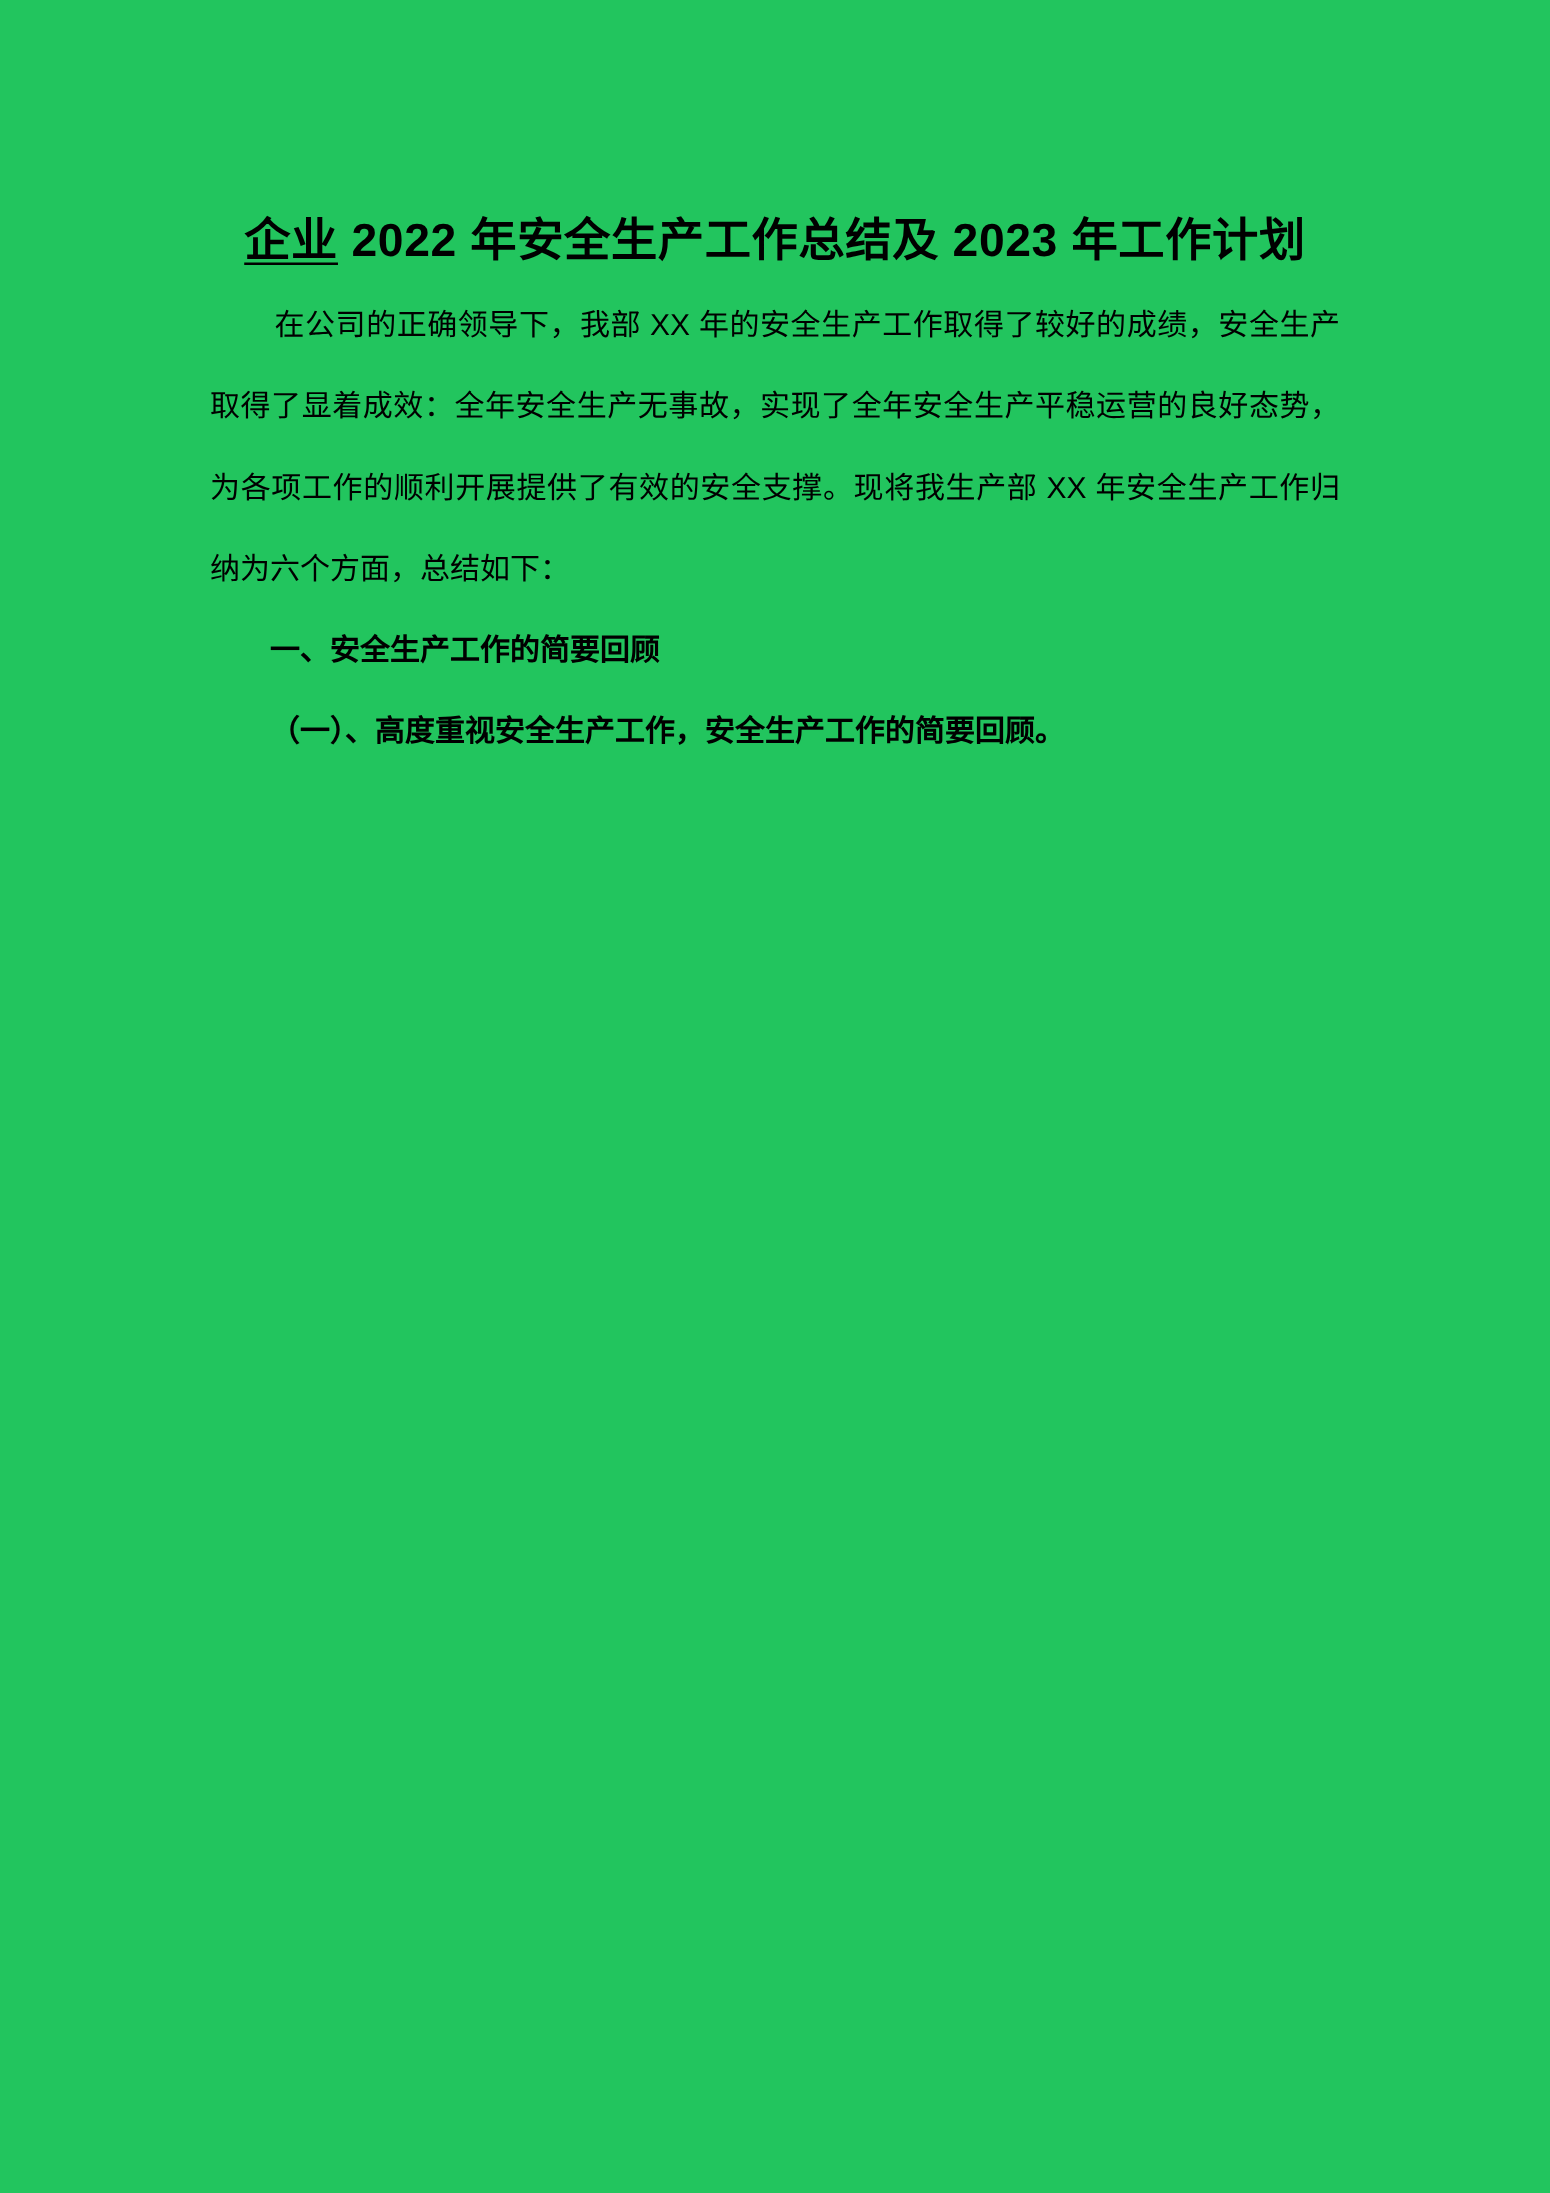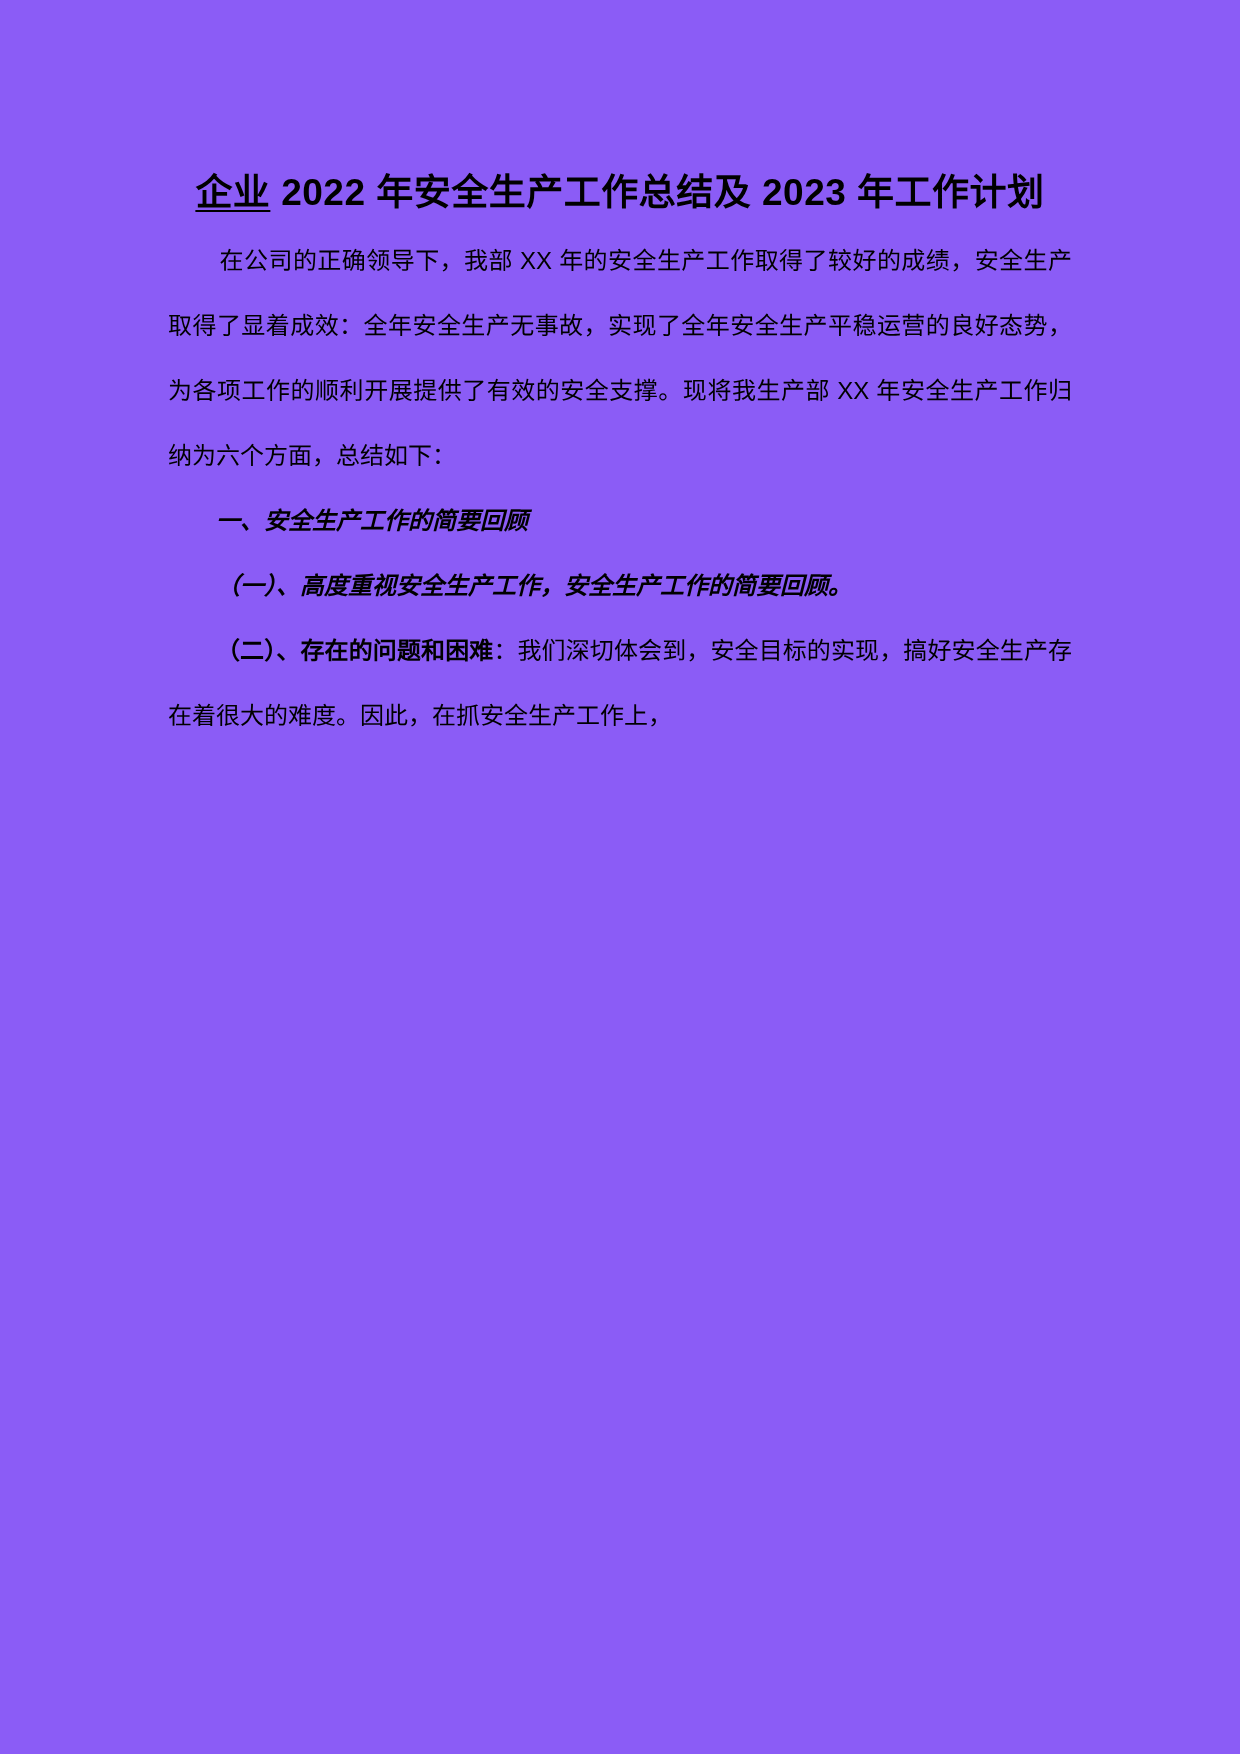--- a/index.html
+++ b/index.html
@@ -5,21 +5,21 @@
   html, body {
     margin: 0;
     padding: 0;
     background: #ffffff;
   }
   .page {
     position: relative;
     width: 1240px;
     height: 1754px;
     margin: 0 auto;
-    background: #8b5cf6;
+    background: #22c55e;
     box-sizing: border-box;
     padding: 158px 168px 0 168px;
     font-family: "Liberation Sans", sans-serif;
     color: #000000;
     overflow: hidden;
   }
   .doc-title {
     margin: 0;
     font-size: 37px;
     font-weight: bold;
@@ -39,21 +39,20 @@
     line-height: 65px;
     text-align: justify;
     text-justify: inter-ideograph;
   }
   p.body-para {
     text-indent: 2.15em;
   }
   p.heading-para {
     text-indent: 2em;
     font-weight: bold;
-    font-style: italic;
   }
   p.mixed-para {
     text-indent: 2em;
   }
   .bold-lead {
     font-weight: bold;
   }
 </style>
 </head>
 <body>
@@ -63,15 +62,14 @@
   <h1 class="doc-title"><span class="underlined">企业</span><span> 2022 年安全生产工作总结及 2023 年工作计划</span></h1>
 
   <p class="body-para">在公司的正确领导下，我部 XX 年的安全生产工作取得了较好的成绩，安全生产取得了显着成效：全年安全生产无事故，实现了全年安全生产平稳运营的良好态势，为各项工作的顺利开展提供了有效的安全支撑。现将我生产部 XX 年安全生产工作归纳为六个方面，总结如下：</p>
 
   <p class="heading-para">一、安全生产工作的简要回顾</p>
 
 
   <p class="heading-para">（一）、高度重视安全生产工作，安全生产工作的简要回顾。</p>
 
 
-  <p class="mixed-para"><span class="bold-lead">（二）、存在的问题和困难</span><span>：我们深切体会到，安全目标的实现，搞好安全生产存在着很大的难度。因此，在抓安全生产工作上，</span></p>
 
 </div>
 
 </body></html>

